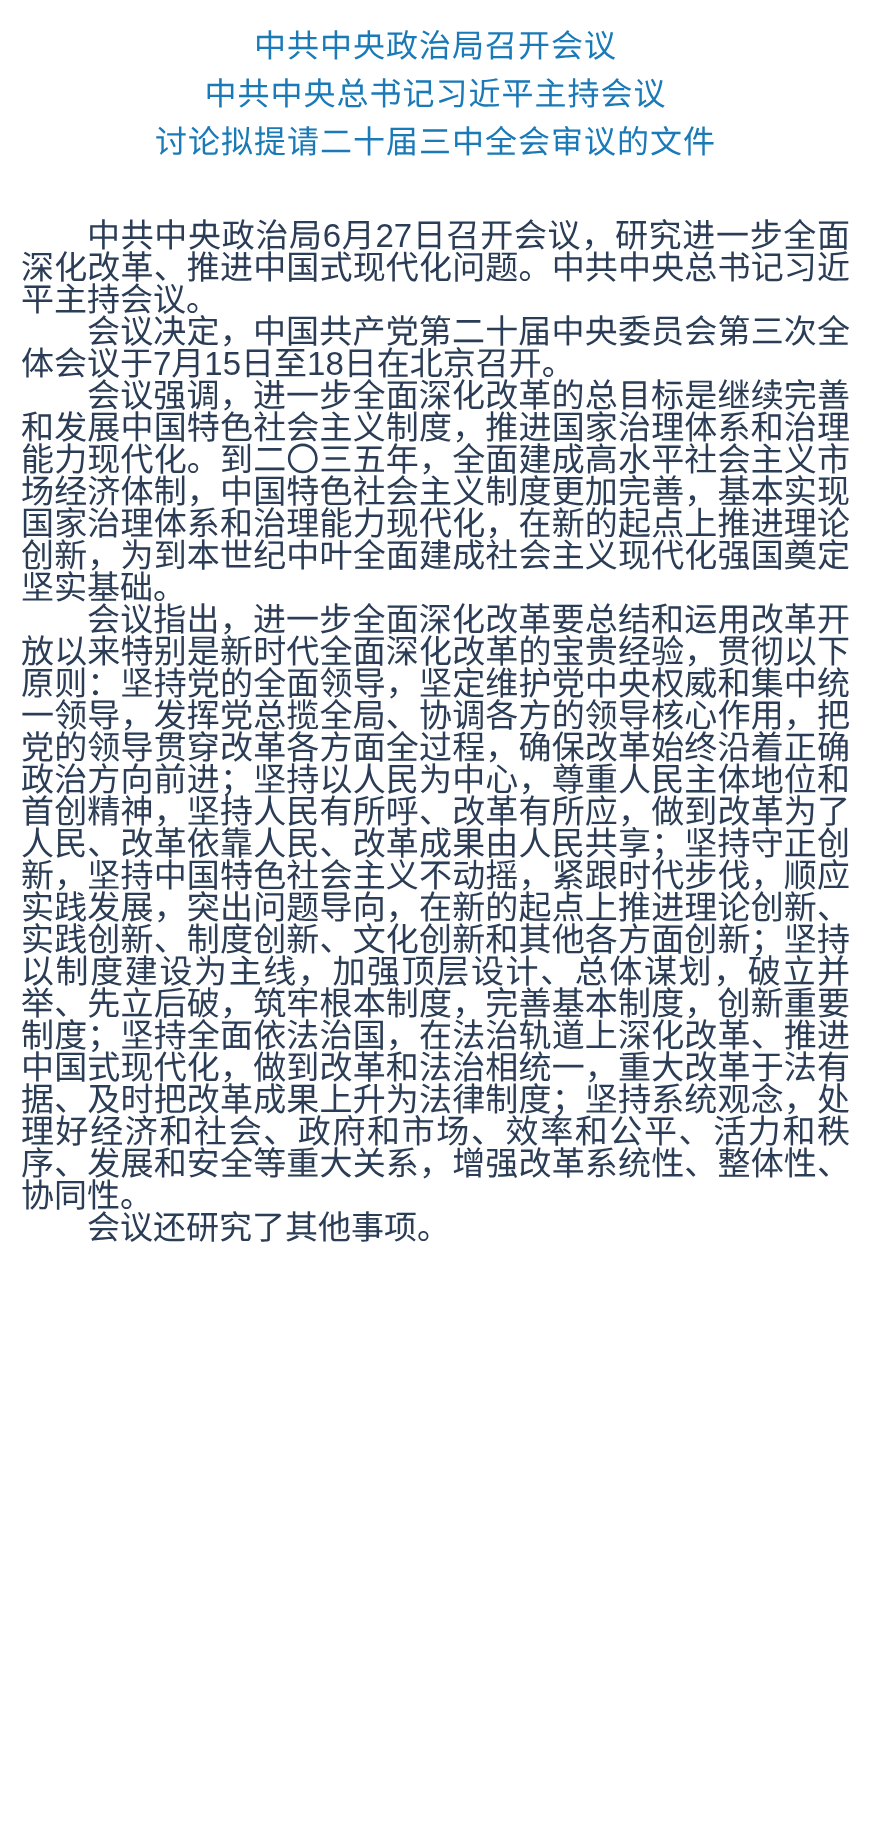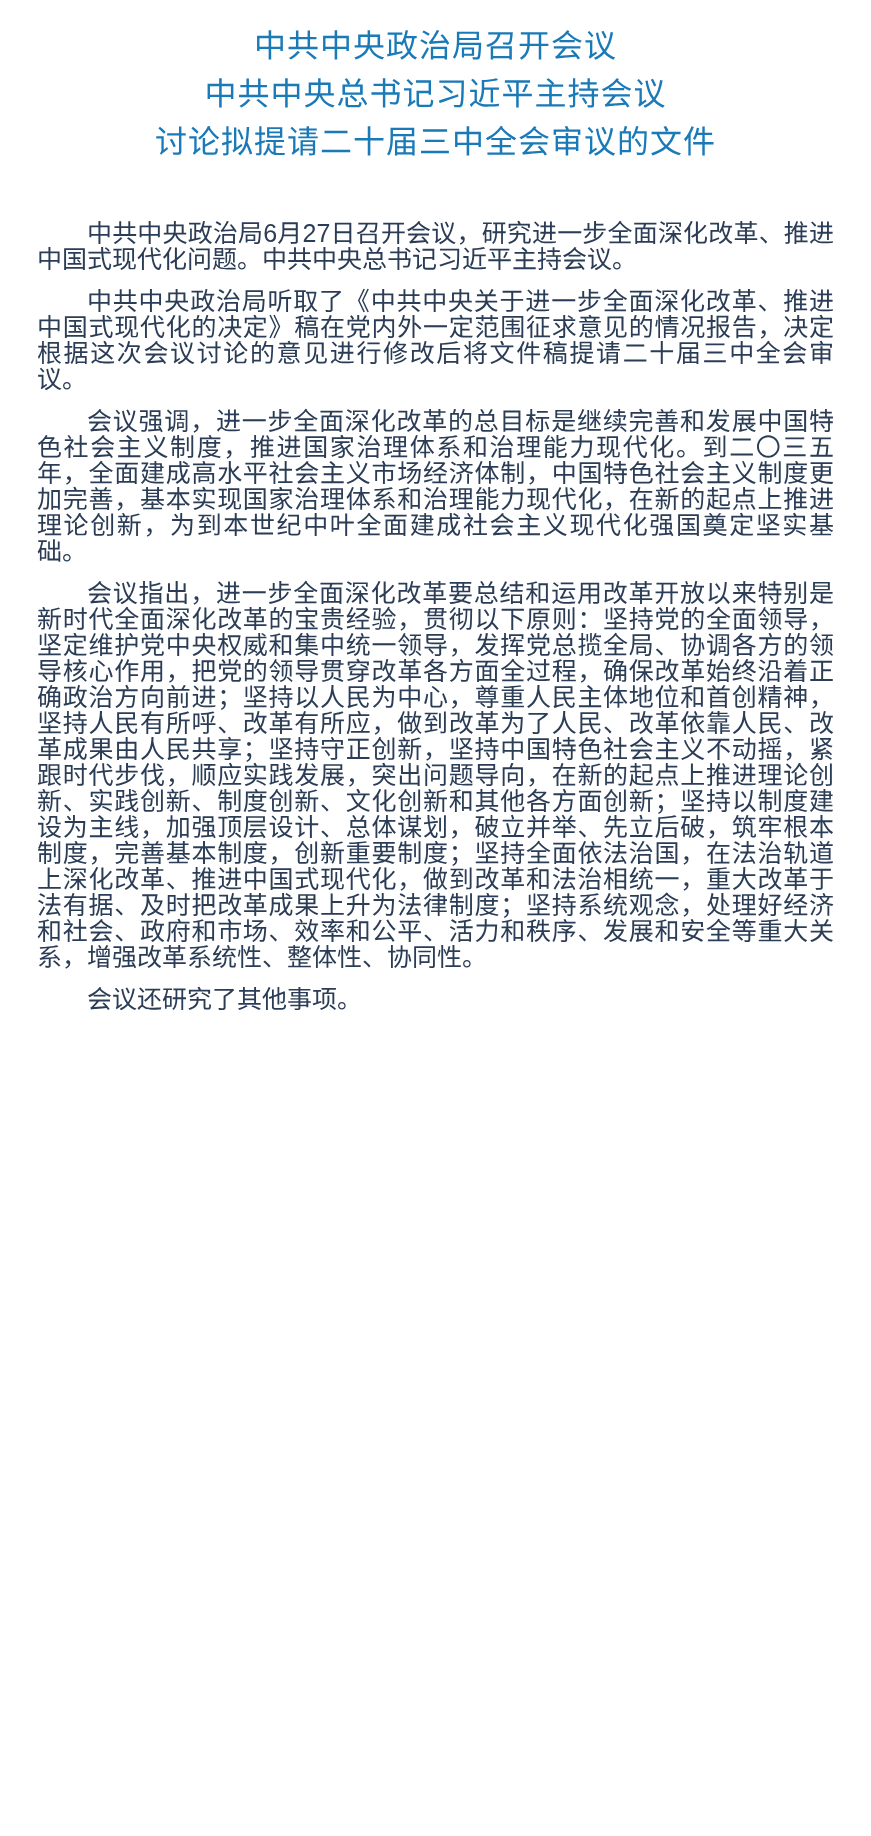--- a/index.html
+++ b/index.html
@@ -21,42 +21,42 @@
   }
   .title-line {
     text-align: center;
     font-weight: normal;
     font-size: 32px;
     line-height: 48px;
     color: var(--title-color, #1a7ab8);
     letter-spacing: 1px;
   }
   .body-text p {
-    margin: 16px;
-    font-size: 25px;
-    line-height: 26px;
+    margin: 0;
+    font-size: 33px;
+    line-height: 32px;
     color: var(--body-color, #2b3d56);
     text-indent: 2em;
     text-align: justify;
     text-justify: inter-ideograph;
   }
 </style>
 </head>
 <body>
 
 <div class="article">
 
   <div class="title-block">
     <div class="title-line">中共中央政治局召开会议</div>
     <div class="title-line">中共中央总书记习近平主持会议</div>
     <div class="title-line">讨论拟提请二十届三中全会审议的文件</div>
   </div>
 
   <div class="body-text">
     <p>中共中央政治局6月27日召开会议，研究进一步全面深化改革、推进中国式现代化问题。中共中央总书记习近平主持会议。</p>
-    <p>中共中央政治局听取了《中共中央关于进一步全面深化改革、推进中国式现代化的决定》稿在党内外一定范围征求意见的情况报告，决定根据这次会议讨论的意见进行修改后将文件稿提请二十届三中全会审议。</p>
+    <p>会议决定，中国共产党第二十届中央委员会第三次全体会议于7月15日至18日在北京召开。</p>
     <p>会议强调，进一步全面深化改革的总目标是继续完善和发展中国特色社会主义制度，推进国家治理体系和治理能力现代化。到二〇三五年，全面建成高水平社会主义市场经济体制，中国特色社会主义制度更加完善，基本实现国家治理体系和治理能力现代化，在新的起点上推进理论创新，为到本世纪中叶全面建成社会主义现代化强国奠定坚实基础。</p>
     <p>会议指出，进一步全面深化改革要总结和运用改革开放以来特别是新时代全面深化改革的宝贵经验，贯彻以下原则：坚持党的全面领导，坚定维护党中央权威和集中统一领导，发挥党总揽全局、协调各方的领导核心作用，把党的领导贯穿改革各方面全过程，确保改革始终沿着正确政治方向前进；坚持以人民为中心，尊重人民主体地位和首创精神，坚持人民有所呼、改革有所应，做到改革为了人民、改革依靠人民、改革成果由人民共享；坚持守正创新，坚持中国特色社会主义不动摇，紧跟时代步伐，顺应实践发展，突出问题导向，在新的起点上推进理论创新、实践创新、制度创新、文化创新和其他各方面创新；坚持以制度建设为主线，加强顶层设计、总体谋划，破立并举、先立后破，筑牢根本制度，完善基本制度，创新重要制度；坚持全面依法治国，在法治轨道上深化改革、推进中国式现代化，做到改革和法治相统一，重大改革于法有据、及时把改革成果上升为法律制度；坚持系统观念，处理好经济和社会、政府和市场、效率和公平、活力和秩序、发展和安全等重大关系，增强改革系统性、整体性、协同性。</p>
     <p>会议还研究了其他事项。</p>
 
   </div>
 
 </div>
 
 </body></html>

